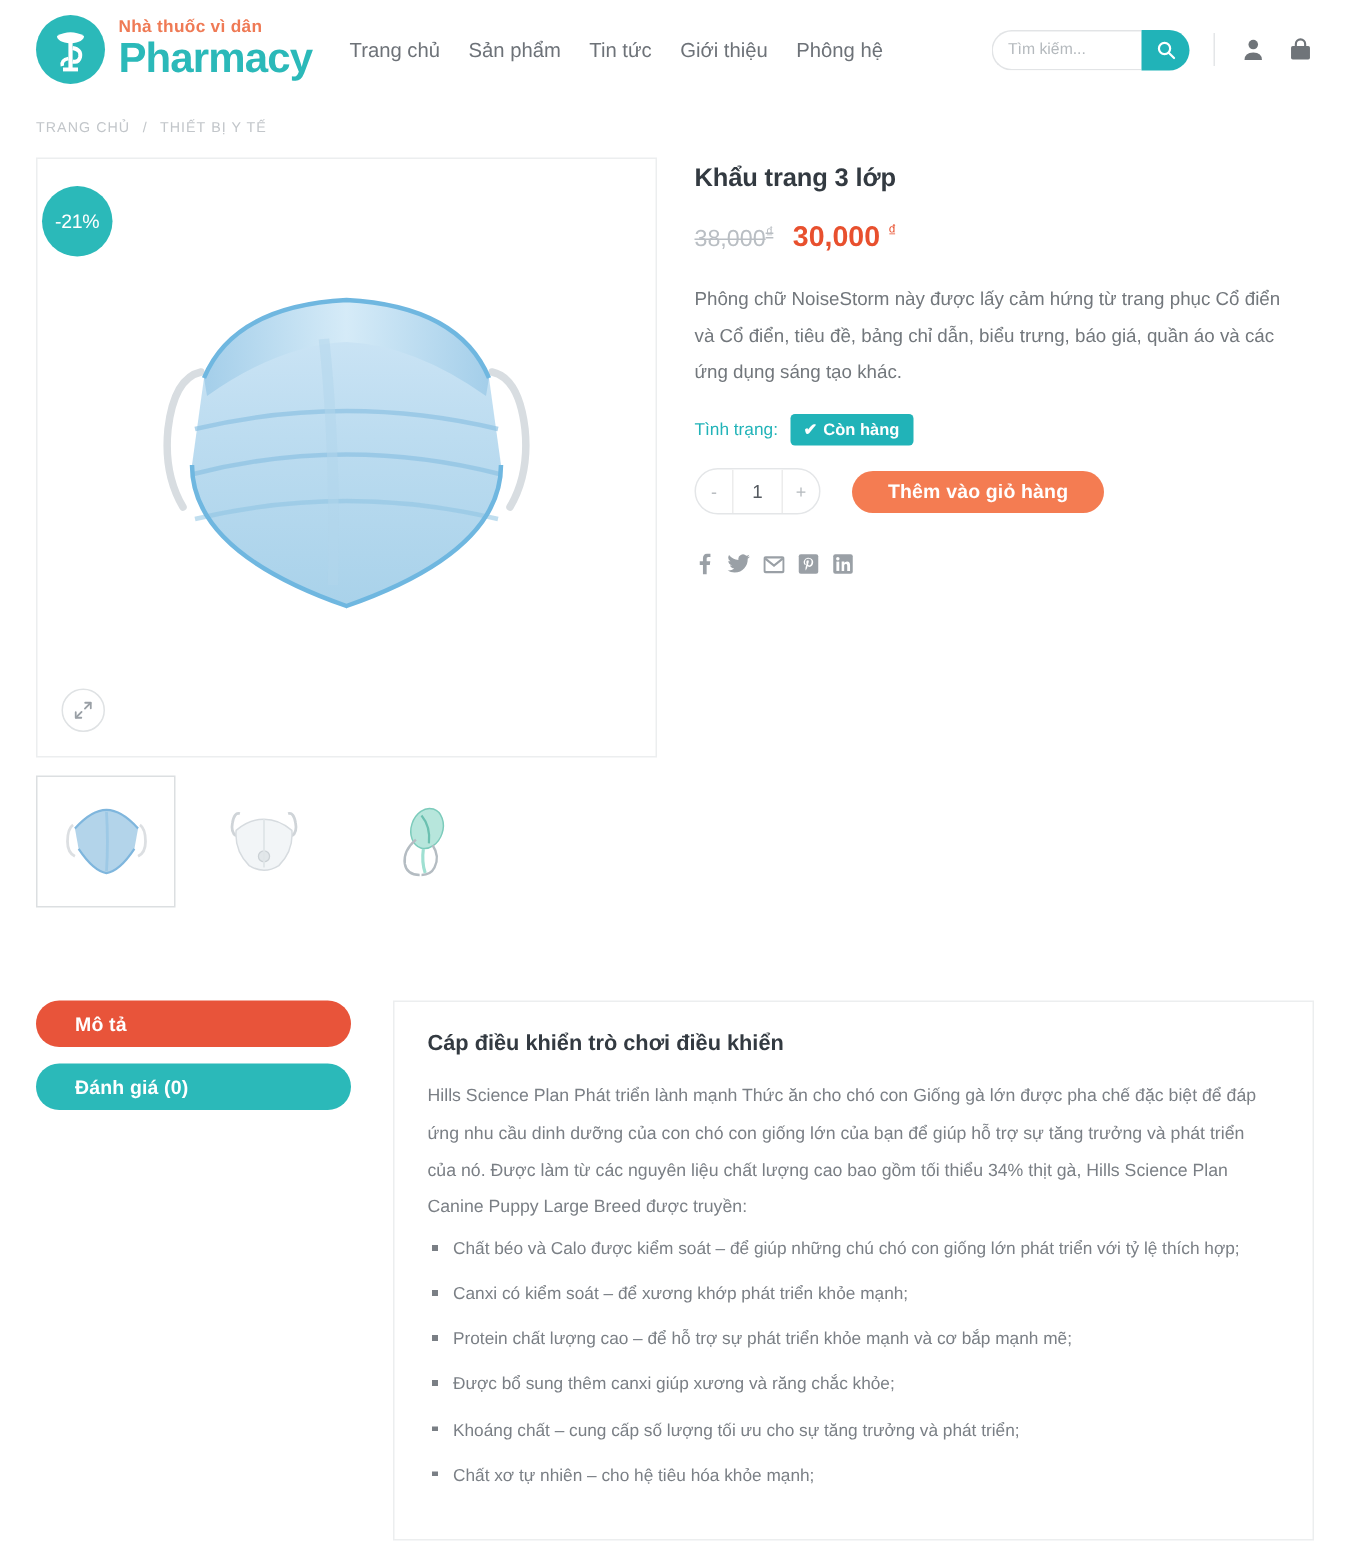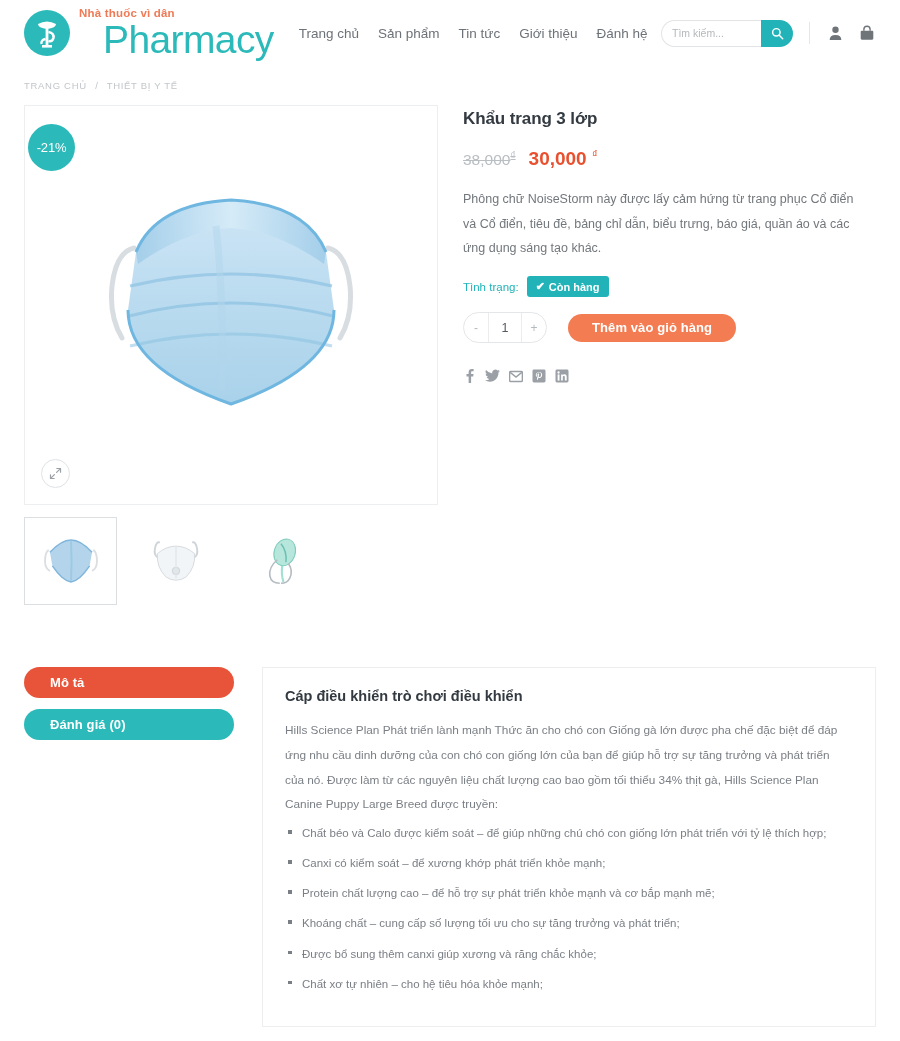--- a/index.html
+++ b/index.html
@@ -27,22 +27,22 @@
     display: flex; align-items: center; justify-content: center;
     position: relative; flex: none;
   }
   .brand-mark svg { display: block; }
   .brand-words { display: flex; flex-direction: column; line-height: 1; }
   .brand-tag {
     font-size: 11.5px; color: #ef7a55; letter-spacing: .2px;
     margin-bottom: 2px; font-weight: 600;
   }
   .brand-name {
-    font-size: 39px; font-weight: 400; color: #2bb9b9;
-    letter-spacing: -0.6px; line-height: .95; margin-left: 24px;
+    font-size: 28px; font-weight: 700; color: #2bb9b9;
+    letter-spacing: -0.6px; line-height: .95;
   }
 
   .mainnav { display: flex; align-items: center; gap: 19px; margin-left: 25px; }
   .mainnav a {
     font-size: 13.5px; color: #6d7278; text-decoration: none;
     white-space: nowrap;
   }
 
   .header-right { margin-left: auto; display: flex; align-items: center; gap: 0; }
   .searchbox {
@@ -214,21 +214,21 @@
       <div class="brand-tag">Nhà thuốc vì dân</div>
       <div class="brand-name">Pharmacy</div>
     </div>
   </div>
 
   <nav class="mainnav">
     <a href="#">Trang chủ</a>
     <a href="#">Sản phẩm</a>
     <a href="#">Tin tức</a>
     <a href="#">Giới thiệu</a>
-    <a href="#">Đánh hệ</a>
+    <a href="#">Phông hệ</a>
   </nav>
 
   <div class="header-right">
     <div class="searchbox">
       <input type="text" placeholder="Tìm kiếm..." style="">
       <button class="search-btn">
         <svg width="13" height="13" viewBox="0 0 16 16">
           <circle cx="6.6" cy="6.6" r="4.6" fill="none" stroke="#fff" stroke-width="1.8"></circle>
           <line x1="10.2" y1="10.2" x2="14.4" y2="14.4" stroke="#fff" stroke-width="1.8" stroke-linecap="round"></line>
         </svg>
@@ -401,19 +401,19 @@
     <div class="tab teal">Đánh giá (0)</div>
   </div>
 
   <div class="tabpanel">
     <div class="panel-title">Cáp điều khiển trò chơi điều khiển</div>
     <div class="panel-body">Hills Science Plan Phát triển lành mạnh Thức ăn cho chó con Giống gà lớn được pha chế đặc biệt để đáp ứng nhu cầu dinh dưỡng của con chó con giống lớn của bạn để giúp hỗ trợ sự tăng trưởng và phát triển của nó. Được làm từ các nguyên liệu chất lượng cao bao gồm tối thiểu 34% thịt gà, Hills Science Plan Canine Puppy Large Breed được truyền:</div>
     <ul class="panel-list">
       <li>Chất béo và Calo được kiểm soát – để giúp những chú chó con giống lớn phát triển với tỷ lệ thích hợp;</li>
       <li>Canxi có kiểm soát – để xương khớp phát triển khỏe mạnh;</li>
       <li>Protein chất lượng cao – để hỗ trợ sự phát triển khỏe mạnh và cơ bắp mạnh mẽ;</li>
+      <li>Được bổ sung thêm canxi giúp xương và răng chắc khỏe;</li>
       <li>Khoáng chất – cung cấp số lượng tối ưu cho sự tăng trưởng và phát triển;</li>
-      <li>Được bổ sung thêm canxi giúp xương và răng chắc khỏe;</li>
       <li>Chất xơ tự nhiên – cho hệ tiêu hóa khỏe mạnh;</li>
 
     </ul>
   </div>
 </div>
 
 </body></html>

